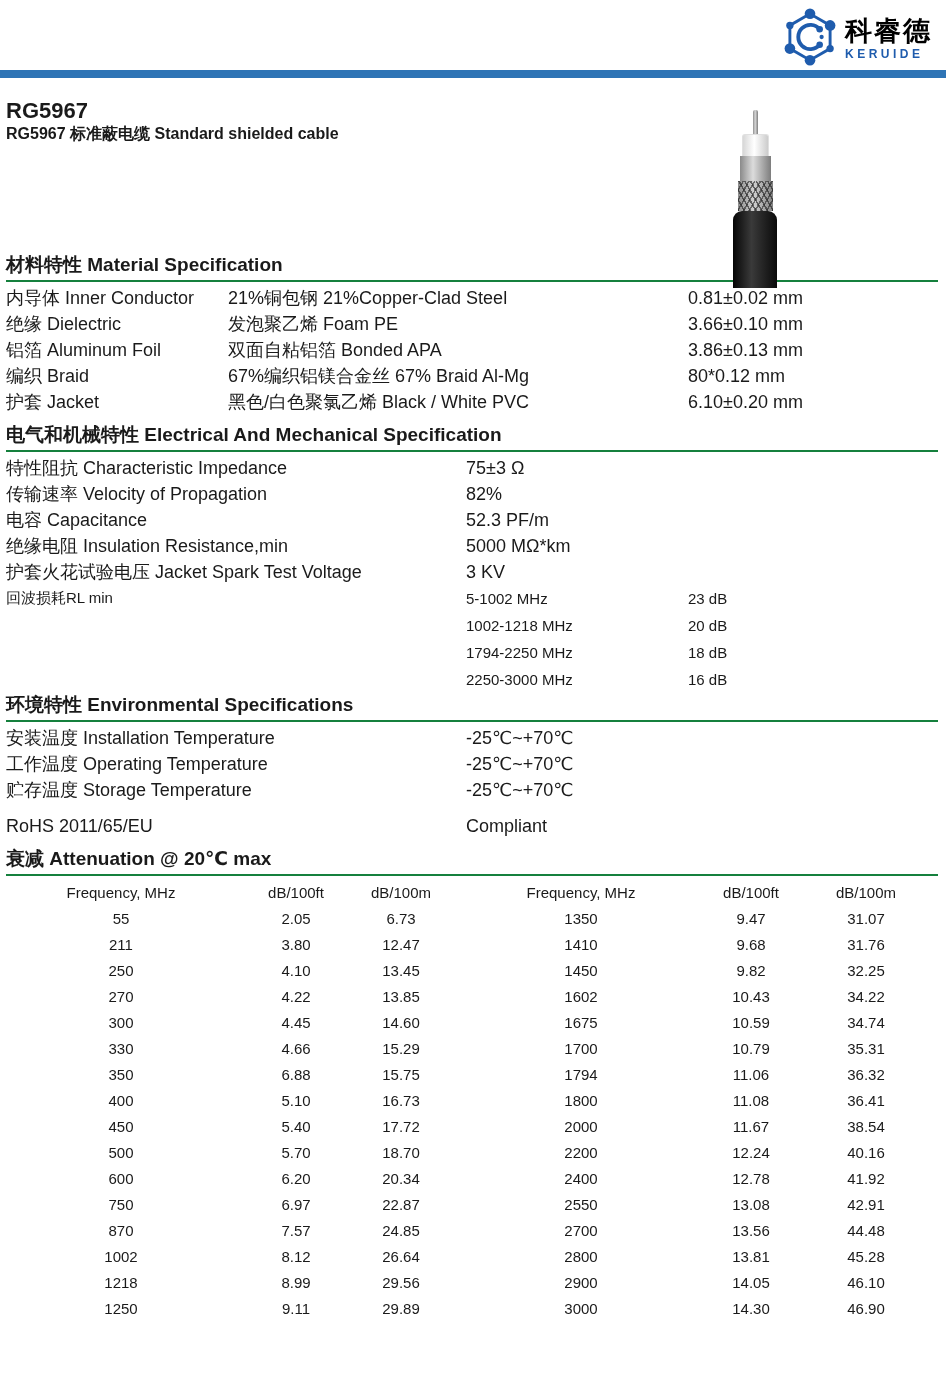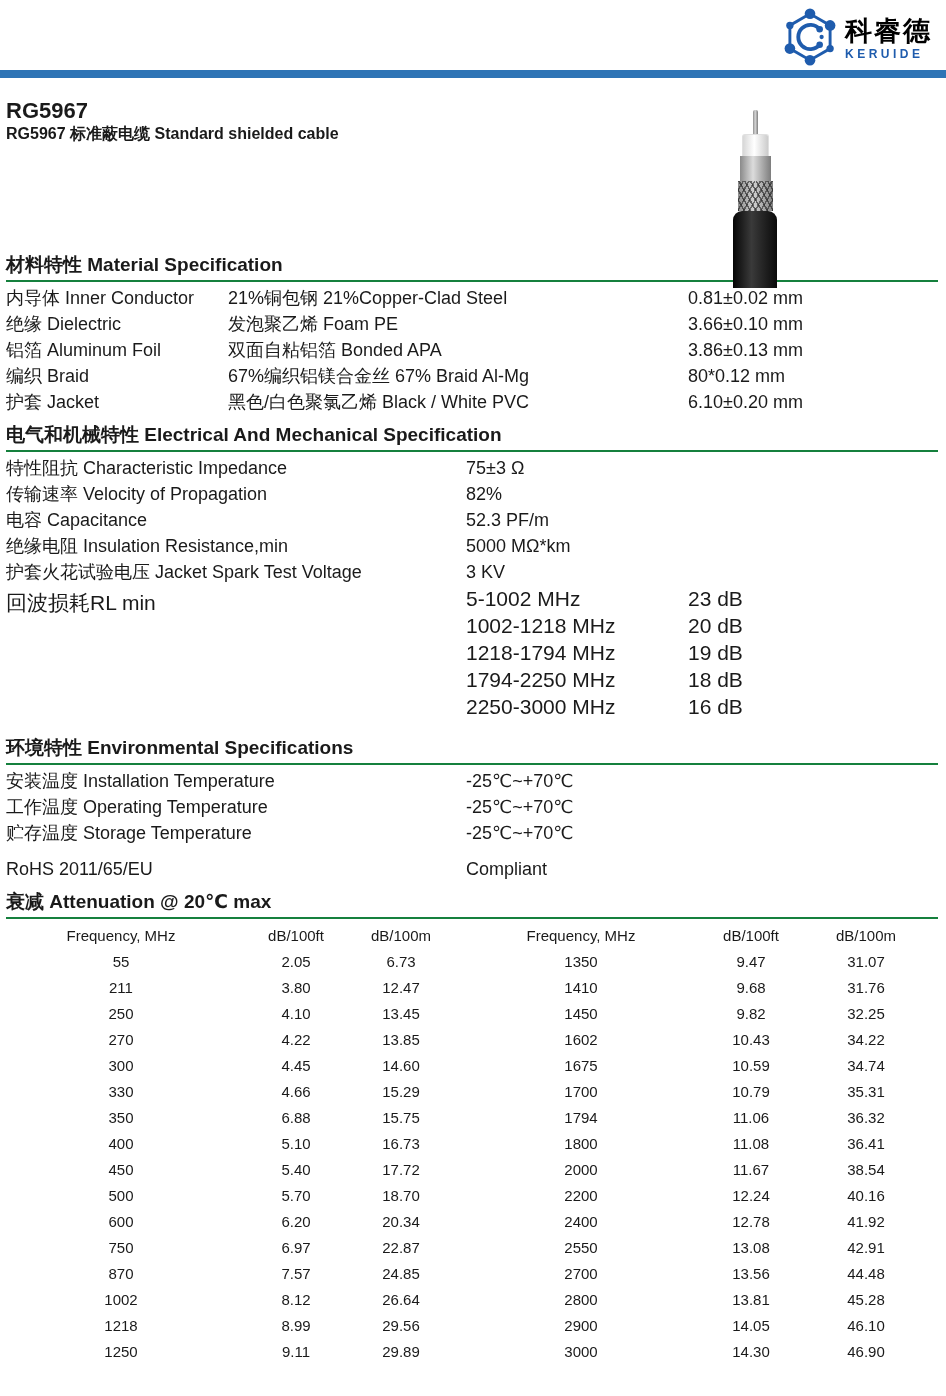--- a/index.html
+++ b/index.html
@@ -33,30 +33,30 @@
                        repeating-linear-gradient(60deg, rgba(40,40,40,.65) 0 1.5px, rgba(255,255,255,0) 1.5px 5px),
                        repeating-linear-gradient(-60deg, rgba(30,30,30,.55) 0 1.5px, rgba(255,255,255,0) 1.5px 5px),
                        linear-gradient(90deg,#8c8c8c,#d0d0d0 45%,#828282); }
   .cable-jacket    { width: 44px; height: 77px; background: linear-gradient(90deg,#050505,#3a3a3a 42%,#0a0a0a); border-radius: 9px 9px 0 0; }
 
   
   .section-heading { font-size: 19px; font-weight: bold; padding-bottom: 3px;
                      border-bottom: 2px solid #15803d; line-height: 24px; }
   .mt-material   { margin-top: 108px; }
   .mt-electrical { margin-top: 8px; }
-  .mt-env        { margin-top: 16px; }
+  .mt-env        { margin-top: 0; }
   .mt-atten      { margin-top: 6px; }
 
   
   .spec-rows { margin-top: 3px; }
   .spec-row { display: grid; height: 26px; align-items: center; font-size: 18px; }
   .grid-material   { grid-template-columns: 222px 460px 1fr; }
   .grid-electrical { grid-template-columns: 460px 222px 1fr; }
   .grid-env        { grid-template-columns: 460px 1fr; }
-  .rl-block { display: grid; grid-template-columns: 460px 222px 1fr; font-size: 21px; }
+  .rl-block { display: grid; grid-template-columns: 460px 222px 1fr; font-size: 15px; }
   .rl-label { padding-top: 4px; }
   .rl-rows  { grid-column: 2 / 4; display: block; }
   .rl-row   { display: grid; grid-template-columns: 222px 1fr; height: 27px; align-items: center; }
   .rohs-row { height: 30px; margin-top: 8px; }
 
   
   .atten-header { display: flex; margin-top: 2px; height: 28px; align-items: center; font-size: 15px; }
   .atten-body   { display: flex; align-items: flex-start; }
   .atten-cols-left  { display: grid; grid-template-columns: 230px 120px 90px; width: 440px; }
   .atten-cols-right { display: grid; grid-template-columns: 210px 130px 100px; width: 440px; margin-left: 30px; }
@@ -179,24 +179,20 @@
         <div class="rl-row">
           <span>5-1002 MHz</span>
           <span>23 dB</span>
         </div>
 
         <div class="rl-row">
           <span>1002-1218 MHz</span>
           <span>20 dB</span>
         </div>
 
-        <div class="rl-row">
-          <span>1218-1794 MHz</span>
-          <span>19 dB</span>
-        </div>
 
         <div class="rl-row">
           <span>1794-2250 MHz</span>
           <span>18 dB</span>
         </div>
 
         <div class="rl-row">
           <span>2250-3000 MHz</span>
           <span>16 dB</span>
         </div>

